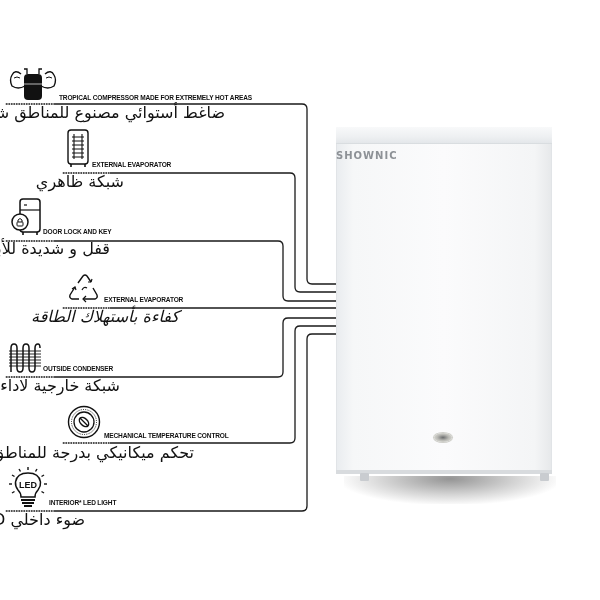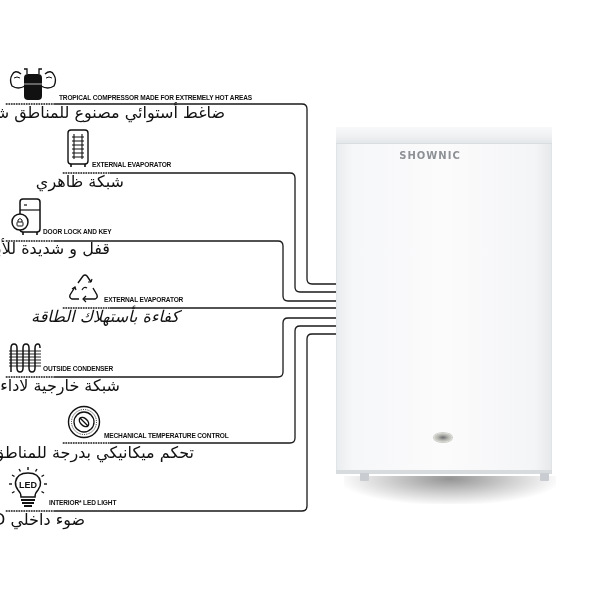--- a/index.html
+++ b/index.html
@@ -38,21 +38,21 @@
       background: linear-gradient(90deg, #e9ecef 0%, #f6f7f8 8%, #fbfbfc 50%, #f4f5f6 92%, #e6e8ea 100%);
       border-radius:2px;
       box-shadow: inset 0 0 0 1px #e1e4e7;
     }
     .fridge-top {
       position:absolute; left:0; top:0; width:216px; height:16px;
       background: linear-gradient(180deg, #f8f9fa 0%, #eef0f2 60%, #e4e7ea 100%);
       border-bottom:1px solid #d9dde0;
     }
     .fridge-logo {
-      position:absolute; left:0; width:188px; top:23px; text-align:center;
+      position:absolute; left:0; width:188px; top:23px; text-align:left;
       font-family: "DejaVu Sans", sans-serif; font-weight:bold;
       font-size:10px; letter-spacing:1px; color:#8d9196;
     }
     .fridge-lock {
       position:absolute; left:98px; top:306px; width:18px; height:9px;
       border-radius:50%;
       background: radial-gradient(ellipse at center, #6d6f70 0%, #b9b9b4 45%, #dcdcd6 80%, #c8c8c2 100%);
       box-shadow: 0 0 0 1px #cfcfca;
     }
     .fridge-base {

